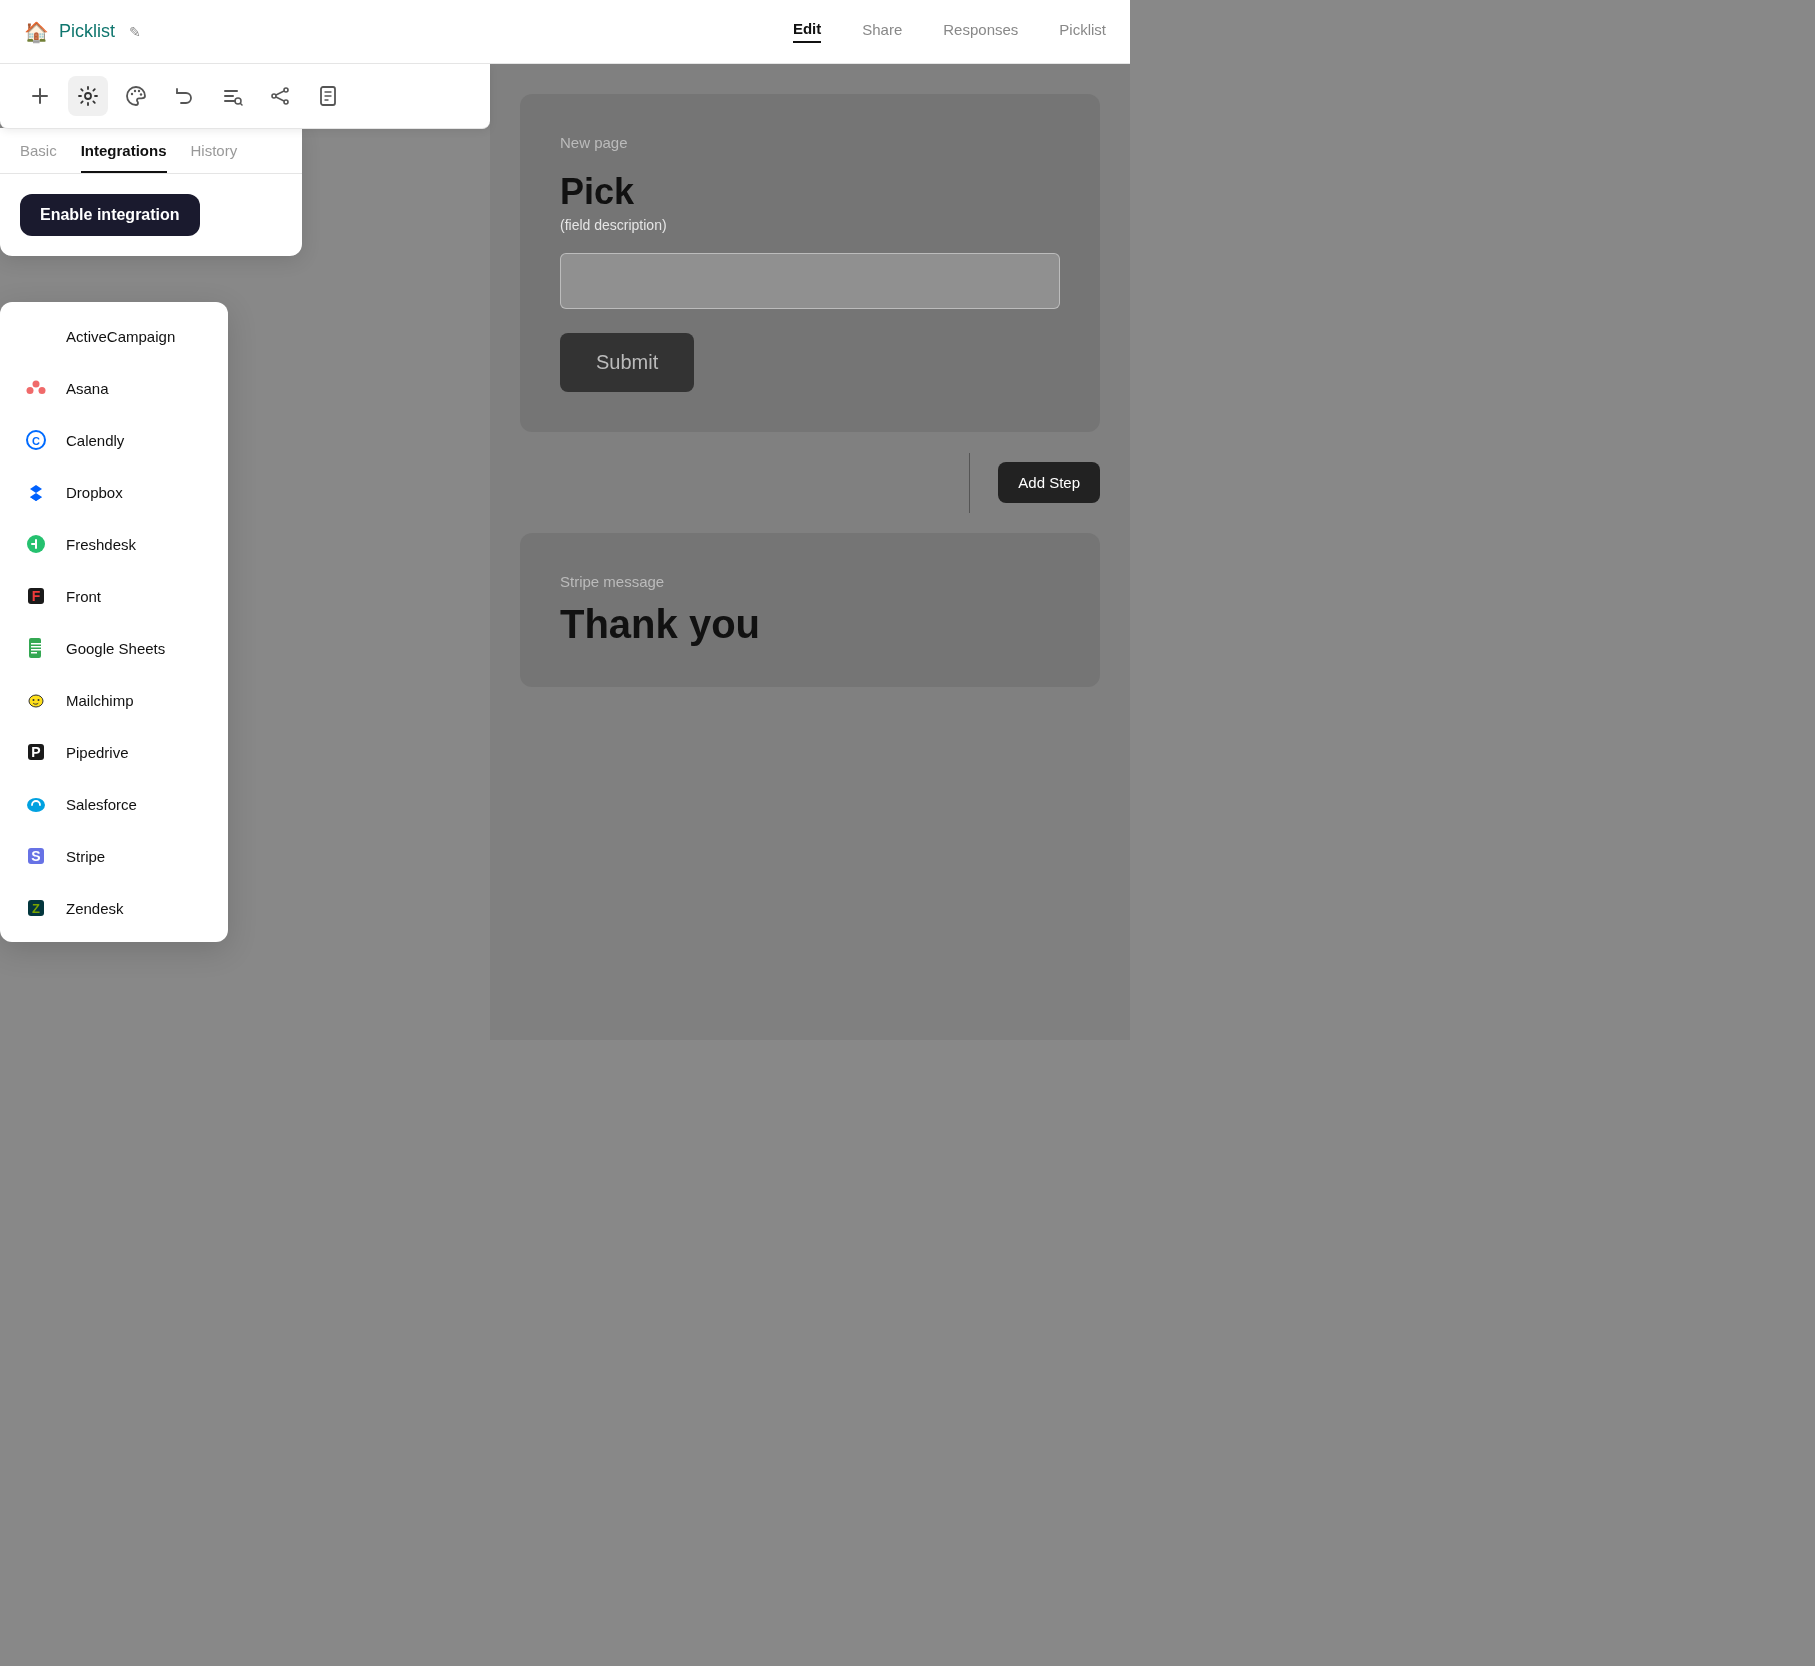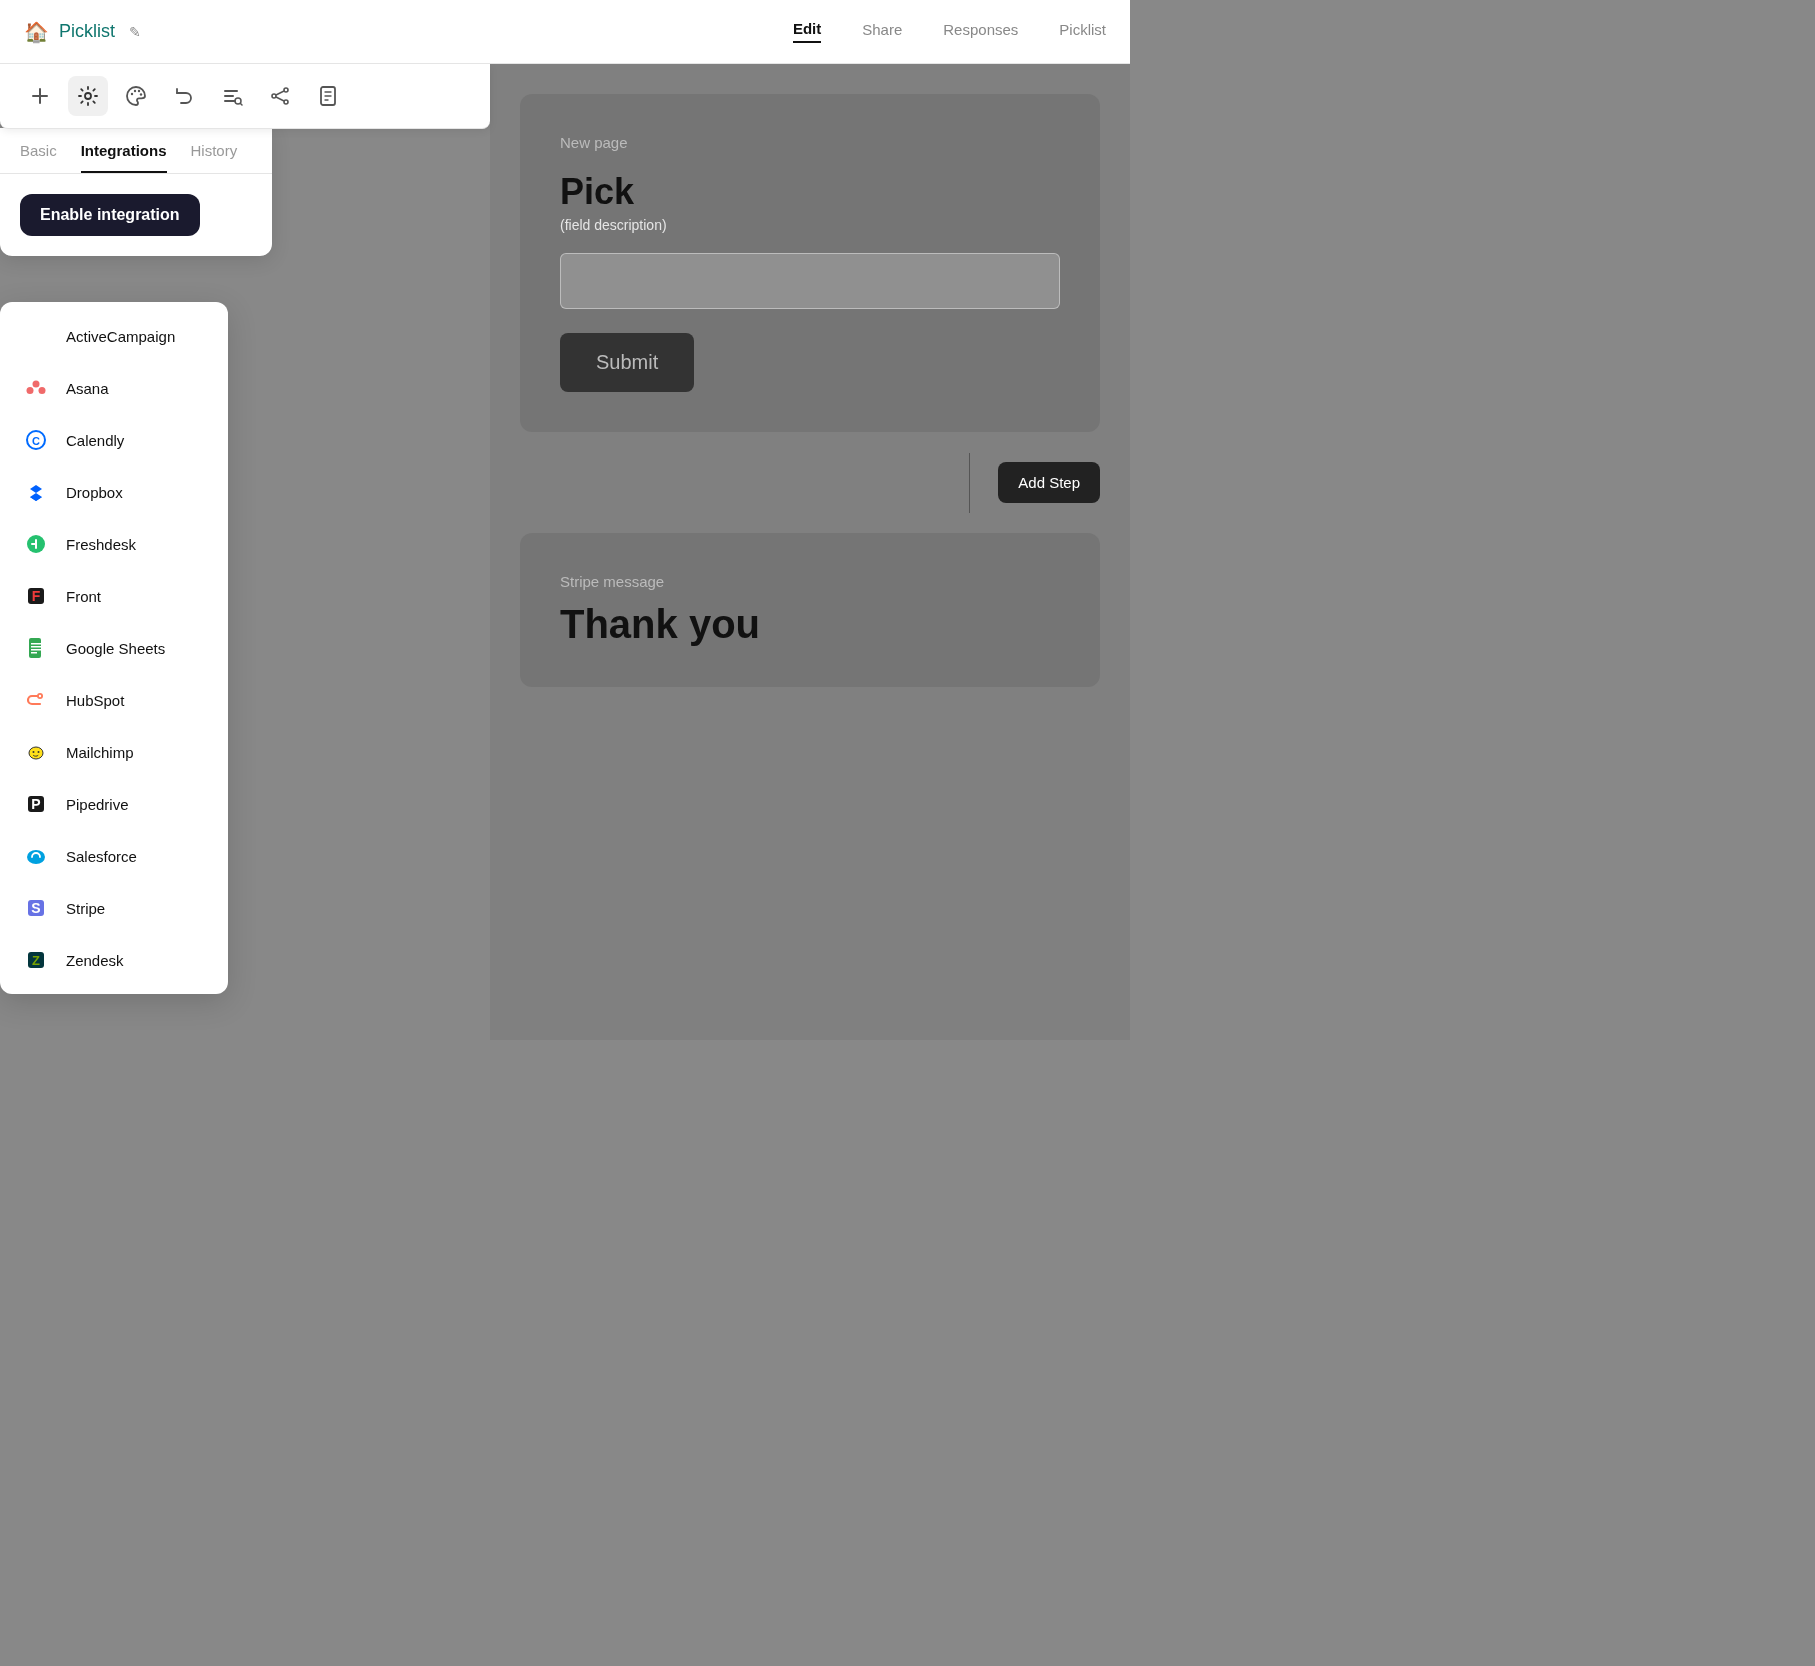--- a/index.html
+++ b/index.html
@@ -93,21 +93,21 @@
     .toolbar-btn.active {
       background: #f0f0f0;
     }
 
     
     .settings-panel {
       background: #fff;
       position: absolute;
       top: 128px;
       left: 0;
-      width: 272px;
+      width: 302px;
       z-index: 40;
       border-radius: 0 0 12px 12px;
       box-shadow: 0 4px 20px rgba(0,0,0,0.12);
       padding-bottom: 0;
     }
     .tabs-row {
       display: flex;
       padding: 0 20px;
       border-bottom: 1px solid #e5e5e5;
       gap: 24px;
@@ -422,30 +422,20 @@
           <rect x="6" y="9" width="10" height="1.5" fill="white"></rect>
           <rect x="6" y="12" width="10" height="1.5" fill="white"></rect>
           <rect x="6" y="15" width="6" height="1.5" fill="white"></rect>
         </svg>
       </div>
       <span>Google Sheets</span>
     </div>
     <div class="integration-item">
       <div class="int-icon">
         <svg width="22" height="22" viewBox="0 0 22 22" fill="none">
-          <circle cx="15" cy="7" r="3" fill="#ff7a59"></circle>
-          <circle cx="15" cy="7" r="1.2" fill="white"></circle>
-          <path d="M12 7H7a4 4 0 0 0 0 8h8" stroke="#ff7a59" stroke-width="2.2" stroke-linecap="round" fill="none"></path>
-        </svg>
-      </div>
-      <span>HubSpot</span>
-    </div>
-    <div class="integration-item">
-      <div class="int-icon">
-        <svg width="22" height="22" viewBox="0 0 22 22" fill="none">
           <ellipse cx="11" cy="12" rx="7" ry="6" fill="#ffe01b" stroke="#333" stroke-width="1"></ellipse>
           <circle cx="8.5" cy="11" r="1" fill="#333"></circle>
           <circle cx="13.5" cy="11" r="1" fill="#333"></circle>
           <path d="M8.5 14.5c1 1 3.5 1 4.5 0" stroke="#333" stroke-width="1" stroke-linecap="round"></path>
         </svg>
       </div>
       <span>Mailchimp</span>
     </div>
     <div class="integration-item">
       <div class="int-icon">

